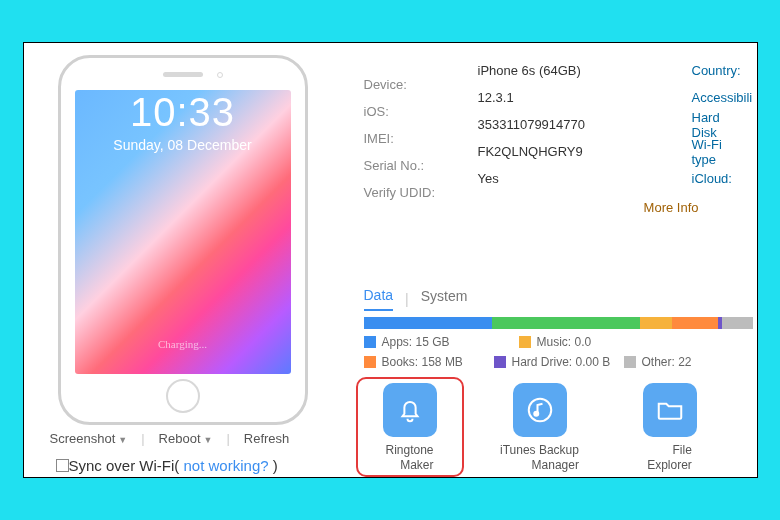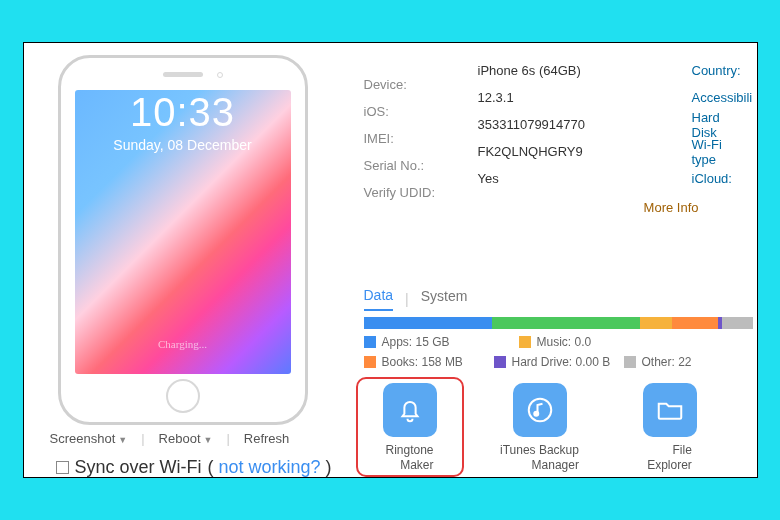--- a/index.html
+++ b/index.html
@@ -16,21 +16,21 @@
 .phone .date { margin-top: 2px; font-size: 14px; font-weight: 300; color: #fff; }
 .phone .charging { position: absolute; bottom: 24px; left: 50%; transform: translateX(-50%); font-size: 11px; color: rgba(255,255,255,0.6); font-family: Liberation Serif, serif; }
 .phone .home { position: absolute; bottom: 9px; left: 50%; transform: translateX(-50%); width: 34px; height: 34px; border: 2px solid #d8d8d8; border-radius: 50%; }
 
 
 .controls { position: absolute; left: 26px; top: 388px; display: flex; align-items: center; font-size: 13px; color: #555; gap: 12px; }
 .controls .sep { color: #ccc; margin: 0 2px; }
 .chev { font-size: 9px; color: #888; margin-left: 3px; }
 
 
-.sync { position: absolute; left: 32px; top: 414px; display: flex; align-items: center; font-size: 18px; color: #333; gap: 6px; }
+.sync { position: absolute; left: 32px; top: 414px; display: flex; align-items: center; font-size: 15px; color: #333; }
 .checkbox { width: 13px; height: 13px; border: 1px solid #888; display: inline-block; }
 .sync a { color: #3a8ef0; text-decoration: none; cursor: pointer; }
 
 
 .info { position: absolute; left: 340px; top: 14px; width: 380px; font-size: 13px; }
 .info-row { display: flex; height: 27px; align-items: center; }
 .info-row .lbl { width: 114px; color: #888; margin-top: 28px; }
 .info-row .lbl2 { position: absolute; left: 328px; color: #0369a1; }
 .info-row .val { color: #333; }
 .more { text-align: right; padding-right: 45px; margin-top: 8px; }

